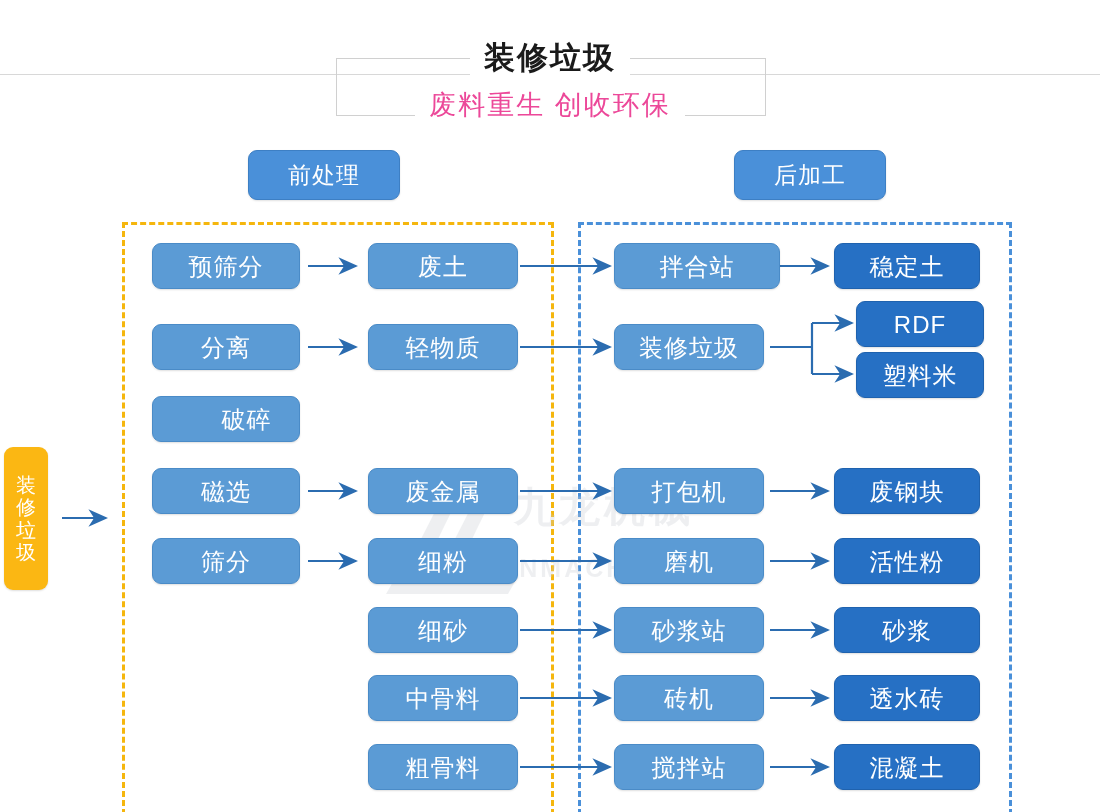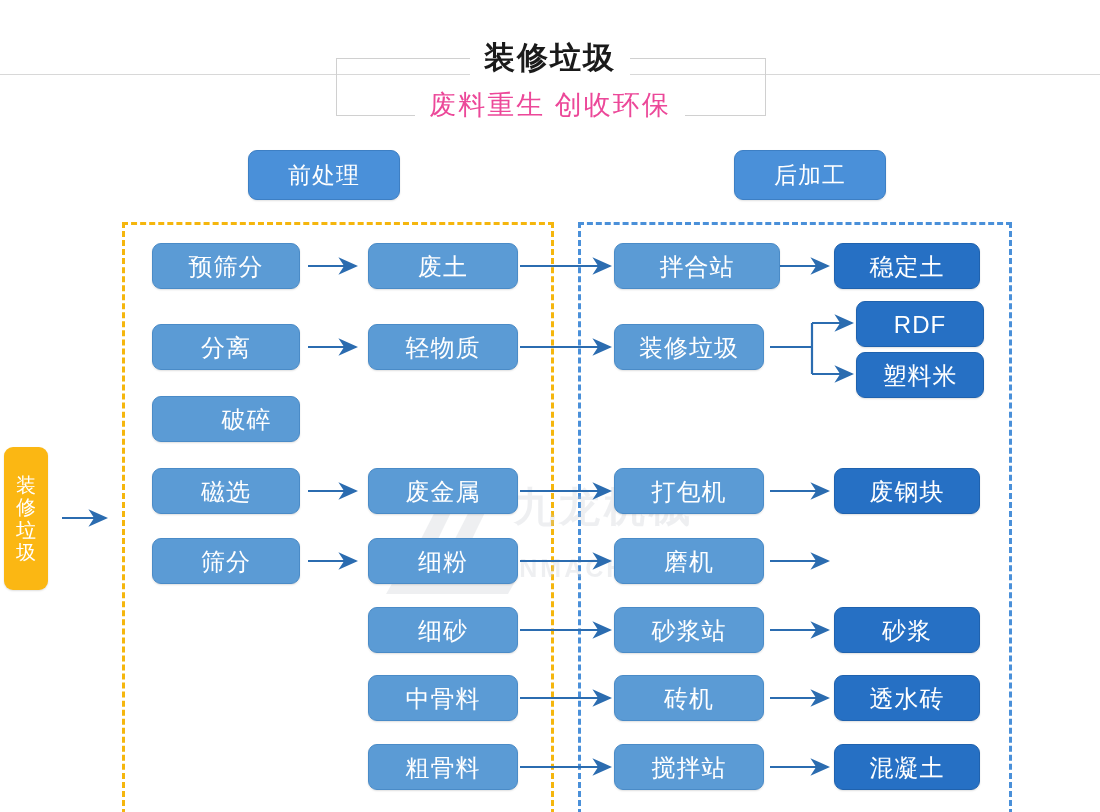--- a/index.html
+++ b/index.html
@@ -192,17 +192,18 @@
   <div class="node light" style="left:614px;top:468px;width:150px;">打包机</div>
   <div class="node light" style="left:614px;top:538px;width:150px;">磨机</div>
   <div class="node light" style="left:614px;top:607px;width:150px;">砂浆站</div>
   <div class="node light" style="left:614px;top:675px;width:150px;">砖机</div>
   <div class="node light" style="left:614px;top:744px;width:150px;">搅拌站</div>
 
   <div class="node dark" style="left:834px;top:243px;width:146px;">稳定土</div>
   <div class="node dark latin" style="left:856px;top:301px;width:128px;">RDF</div>
   <div class="node dark" style="left:856px;top:352px;width:128px;">塑料米</div>
   <div class="node dark" style="left:834px;top:468px;width:146px;">废钢块</div>
+  <div class="node dark" style="left:834px;top:538px;width:146px;">活性粉</div>
   <div class="node dark" style="left:834px;top:607px;width:146px;">砂浆</div>
   <div class="node dark" style="left:834px;top:675px;width:146px;">透水砖</div>
   <div class="node dark" style="left:834px;top:744px;width:146px;">混凝土</div>
 
 </div>
 
 </body></html>

